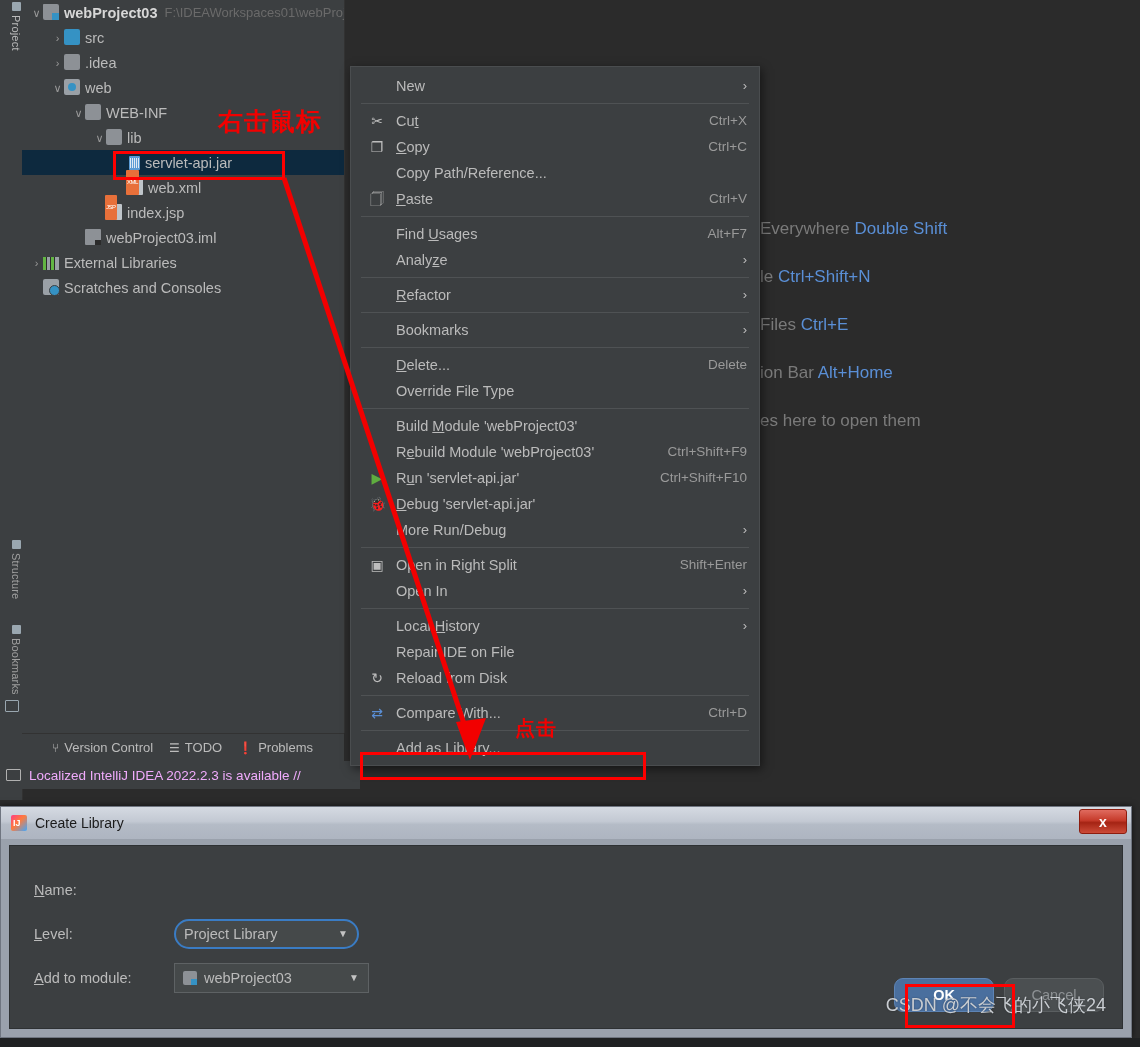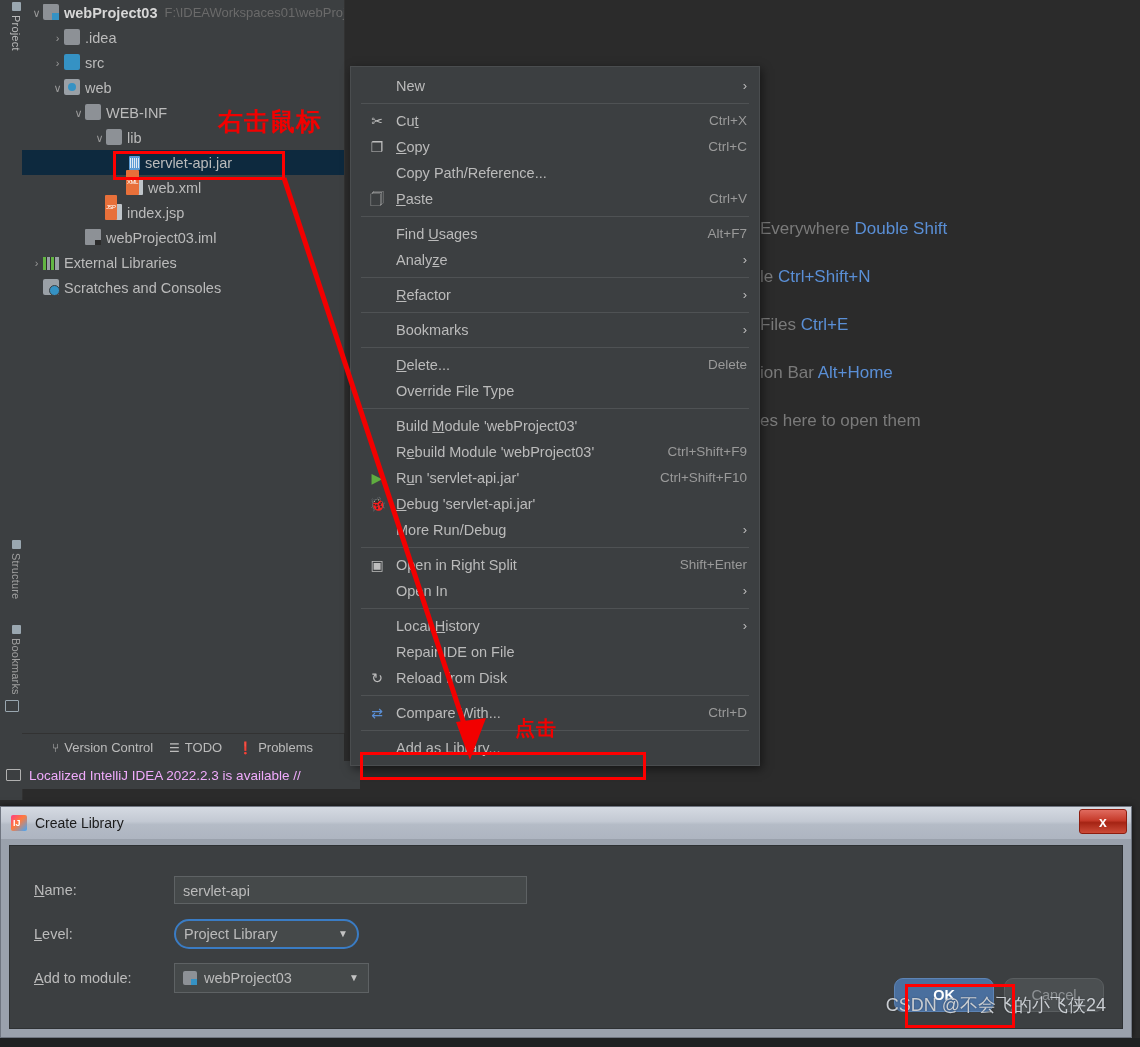--- a/index.html
+++ b/index.html
@@ -216,22 +216,22 @@
     </div>
     <div class="vtab" id="vtab-bookmarks">
       <span class="vicon"></span><span>Bookmarks</span>
     </div>
     <div id="strip-bottom-icon"></div>
   </div>
 
   <div id="project-panel">
     <div id="tree-rows">
         <div class="tree-row" style="padding-left: 8px;"><span class="chev">∨</span><span class="ico ic-module"></span><span class="lbl bold">webProject03</span><span class="pathdim">F:\IDEAWorkspaces01\webProject03</span></div>
+        <div class="tree-row" style="padding-left: 29px;"><span class="chev">›</span><span class="ico ic-folder-blue"></span><span class="lbl">src</span></div>
         <div class="tree-row" style="padding-left: 29px;"><span class="chev">›</span><span class="ico ic-folder"></span><span class="lbl">.idea</span></div>
-        <div class="tree-row" style="padding-left: 29px;"><span class="chev">›</span><span class="ico ic-folder-blue"></span><span class="lbl">src</span></div>
         <div class="tree-row" style="padding-left: 29px;"><span class="chev">∨</span><span class="ico ic-web"></span><span class="lbl">web</span></div>
         <div class="tree-row" style="padding-left: 50px;"><span class="chev">∨</span><span class="ico ic-folder"></span><span class="lbl">WEB-INF</span></div>
         <div class="tree-row" style="padding-left: 71px;"><span class="chev">∨</span><span class="ico ic-folder"></span><span class="lbl">lib</span></div>
         <div class="tree-row selected" style="padding-left: 92px;"><span class="chev"></span><span class="ico ic-jar"></span><span class="lbl">servlet-api.jar</span></div>
         <div class="tree-row" style="padding-left: 92px;"><span class="chev"></span><span class="ico ic-xml"></span><span class="lbl">web.xml</span></div>
         <div class="tree-row" style="padding-left: 71px;"><span class="chev"></span><span class="ico ic-jsp"></span><span class="lbl">index.jsp</span></div>
         <div class="tree-row" style="padding-left: 50px;"><span class="chev"></span><span class="ico ic-iml"></span><span class="lbl">webProject03.iml</span></div>
         <div class="tree-row" style="padding-left: 8px;"><span class="chev">›</span><span class="ico ic-extlib"></span><span class="lbl">External Libraries</span></div>
         <div class="tree-row" style="padding-left: 8px;"><span class="chev"></span><span class="ico ic-scratch"></span><span class="lbl">Scratches and Consoles</span></div>
       </div>
@@ -345,21 +345,20 @@
 <div id="dialog">
   <div id="dlg-titlebar">
     <div id="dlg-icon"></div>
     <div id="dlg-title">Create Library</div>
     <div id="dlg-close">x</div>
   </div>
   <div id="dlg-body">
 
     <div class="fieldrow">
       <div class="flabel"><u>N</u>ame:</div>
-      <div class="ftextinput">servlet-api</div>
     </div>
 
     <div class="fieldrow">
       <div class="flabel"><u>L</u>evel:</div>
       <div class="fcombo focused" id="combo-level">
         <span>Project Library</span>
         <span class="caret">▼</span>
       </div>
     </div>
 

